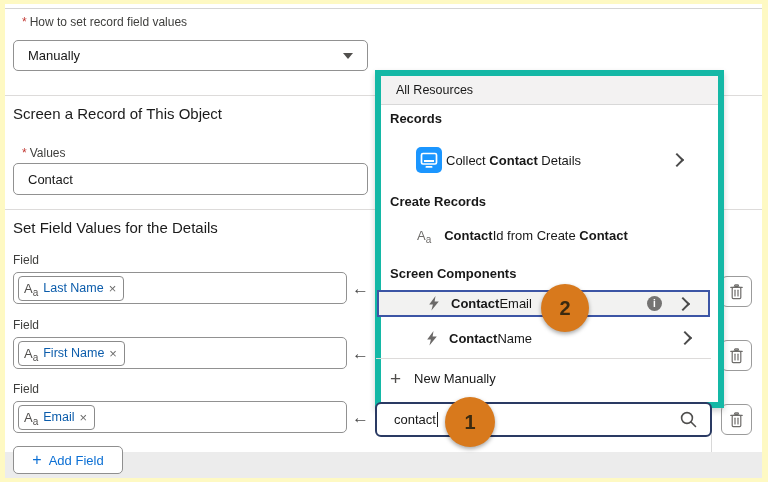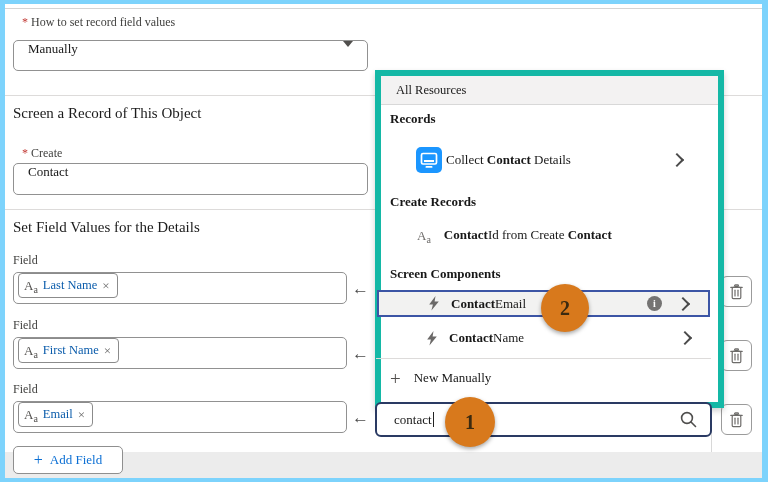--- a/index.html
+++ b/index.html
@@ -1,27 +1,27 @@
 <!DOCTYPE html>
 <html><head>
 <meta charset="utf-8">
 <style>
   html,body{margin:0;padding:0;}
-  #stage{position:relative;width:768px;height:482px;background:#7dd3fc;overflow:hidden;
-         font-family:Liberation Serif, serif;color:#181818;}
+  #stage{position:relative;width:768px;height:482px;background:#fef9c3;overflow:hidden;
+         font-family:Liberation Sans, sans-serif;color:#181818;}
   .abs{position:absolute;}
   #canvas{left:5px;top:4px;width:757px;height:474px;background:#ffffff;}
   .topline{left:5px;top:8px;width:757px;height:1px;background:#d4d4d4;}
   .hdiv{height:1px;background:#dddbda;left:5px;width:757px;}
   .vdiv{width:1px;background:#d8d8d8;}
   .lbl{font-size:12px;color:#3e3e3c;}
   .req{color:#c23934;margin-right:3px;font-size:12px;}
   .heading{font-size:15px;color:#1b1b1b;}
   .inputbox{background:#fff;border:1px solid #919191;border-radius:5px;box-sizing:border-box;
-            display:flex;align-items:flex-start;font-size:13px;color:#181818;}
+            display:flex;align-items:center;font-size:13px;color:#181818;}
   .combo-caret{width:0;height:0;border-left:5px solid transparent;border-right:5px solid transparent;
                border-top:6px solid #514f4d;}
   .pill{display:inline-flex;align-items:center;gap:5px;border:1px solid #8b8b8b;border-radius:4px;
         padding:1px 7px 1px 5px;height:21px;background:#fff;}
   .pill .txt{color:#0b5cab;font-size:12.5px;}
   .pill .x{color:#6b6b6b;font-size:13px;line-height:1;}
   .aa{color:#514f4d;line-height:1;white-space:nowrap;}
   .aa .A{font-size:13px;}
   .aa .a{font-size:10px;display:inline-block;transform:translateY(3px);}
   .larrow{font-size:17px;color:#4a4a4a;}
@@ -58,21 +58,21 @@
 
   <div class="abs lbl" style="left:22px;top:15px;"><span class="req">*</span><span>How to set record field values</span></div>
   <div class="abs inputbox" style="left:13px;top:40px;width:355px;height:31px;padding:0 14px;justify-content:space-between;">
     <span>Manually</span>
     <span class="combo-caret"></span>
   </div>
 
   <div class="abs hdiv" style="top:95px;"></div>
 
   <div class="abs heading" style="left:13px;top:105px;">Screen a Record of This Object</div>
-  <div class="abs lbl" style="left:22px;top:146px;"><span class="req">*</span><span>Create</span></div>
+  <div class="abs lbl" style="left:22px;top:146px;"><span class="req">*</span><span>Values</span></div>
   <div class="abs inputbox" style="left:13px;top:163px;width:355px;height:32px;padding:0 14px;">
     <span>Contact</span>
   </div>
 
   <div class="abs hdiv" style="top:209px;"></div>
 
   <div class="abs heading" style="left:13px;top:219px;">Set Field Values for the Details</div>
 
   <div class="abs vdiv" style="left:711px;top:96px;height:356px;"></div>
 

